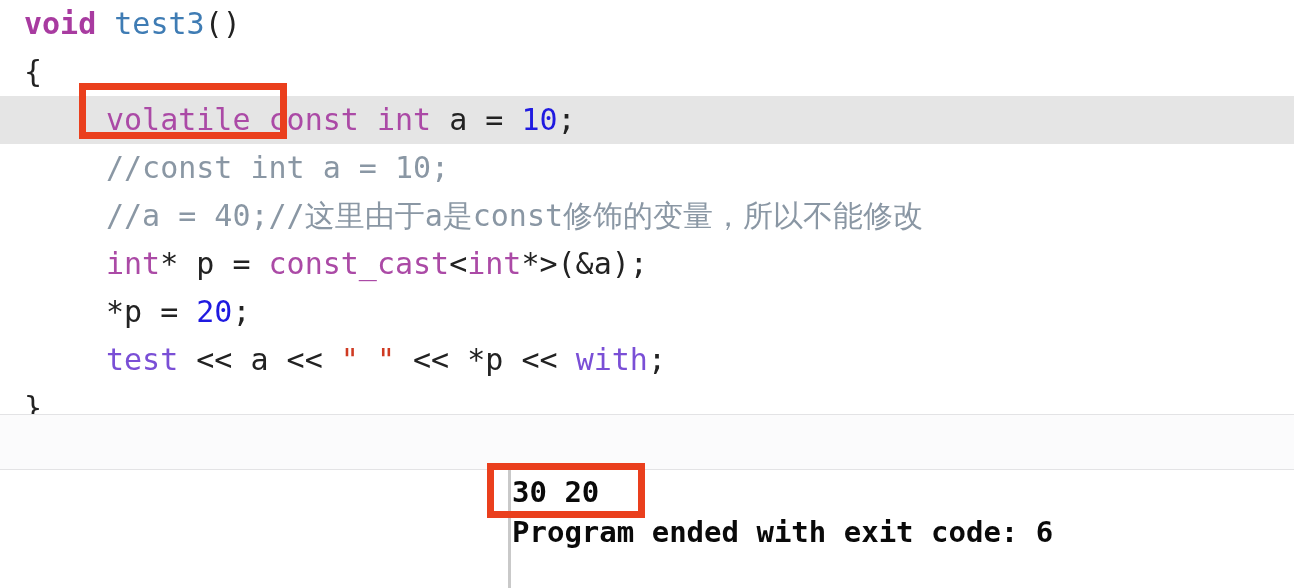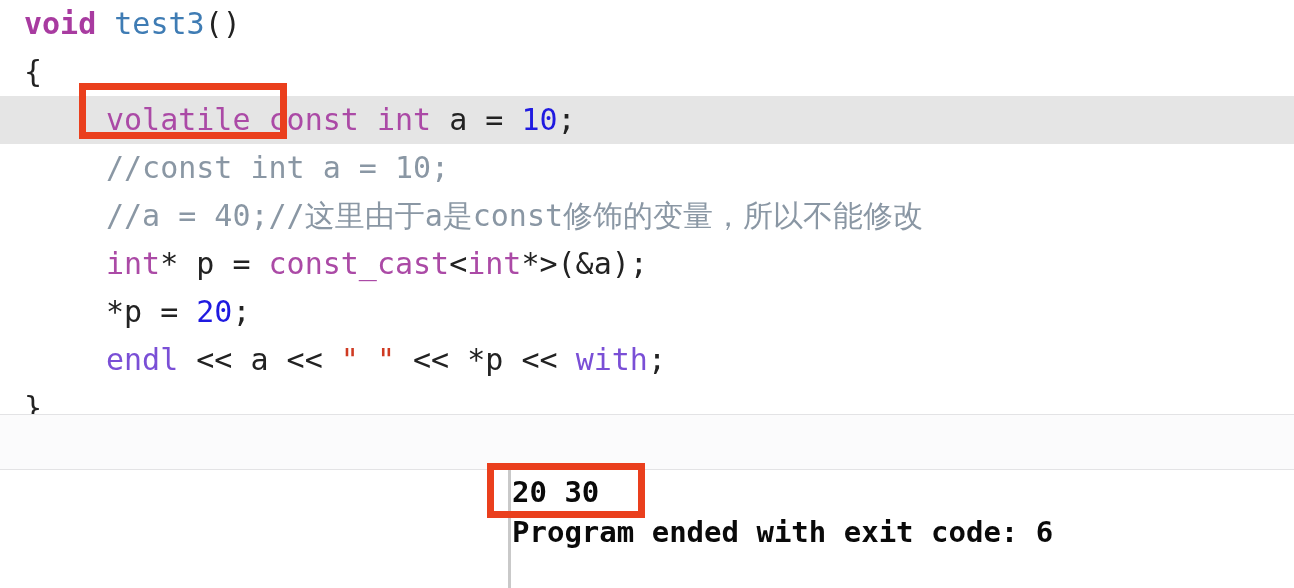--- a/index.html
+++ b/index.html
@@ -122,27 +122,27 @@
 
 <div id="editor">
   <div id="code-lines">
       <div class="code-line" style="top: 0px;"><span class="ind" style="width: 24px;"></span><span class="tok-kw">void</span><span class="tok-plain"> </span><span class="tok-fn">test3</span><span class="tok-plain">()</span></div>
       <div class="code-line" style="top: 48px;"><span class="ind" style="width: 24px;"></span><span class="tok-plain">{</span></div>
       <div class="code-line line-hl" style="top: 96px;"><span class="ind" style="width: 106px;"></span><span class="tok-type">volatile</span><span class="tok-plain"> </span><span class="tok-type">const</span><span class="tok-plain"> </span><span class="tok-type">int</span><span class="tok-plain"> a = </span><span class="tok-num">10</span><span class="tok-plain">;</span></div>
       <div class="code-line" style="top: 144px;"><span class="ind" style="width: 106px;"></span><span class="tok-comment">//const int a = 10;</span></div>
       <div class="code-line" style="top: 192px;"><span class="ind" style="width: 106px;"></span><span class="tok-comment">//a = 40;//这里由于a是const修饰的变量，所以不能修改</span></div>
       <div class="code-line" style="top: 240px;"><span class="ind" style="width: 106px;"></span><span class="tok-type">int</span><span class="tok-plain">* p = </span><span class="tok-type">const_cast</span><span class="tok-plain">&lt;</span><span class="tok-type">int</span><span class="tok-plain">*&gt;(&amp;a);</span></div>
       <div class="code-line" style="top: 288px;"><span class="ind" style="width: 106px;"></span><span class="tok-plain">*p = </span><span class="tok-num">20</span><span class="tok-plain">;</span></div>
-      <div class="code-line" style="top: 336px;"><span class="ind" style="width: 106px;"></span><span class="tok-stream">endl</span><span class="tok-plain"> &lt;&lt; a &lt;&lt; </span><span class="tok-str">" "</span><span class="tok-plain"> &lt;&lt; *p &lt;&lt; </span><span class="tok-stream">with</span><span class="tok-plain">;</span></div>
+      <div class="code-line" style="top: 336px;"><span class="ind" style="width: 106px;"></span><span class="tok-stream">test</span><span class="tok-plain"> &lt;&lt; a &lt;&lt; </span><span class="tok-str">" "</span><span class="tok-plain"> &lt;&lt; *p &lt;&lt; </span><span class="tok-stream">with</span><span class="tok-plain">;</span></div>
       <div class="code-line" style="top: 384px;"><span class="ind" style="width: 24px;"></span><span class="tok-plain">}</span></div>
     </div>
 </div>
 
 <div id="separator-band"></div>
 
 <div id="console">
   <div id="console-gutter-rule"></div>
-  <div class="console-line" id="console-line-0">20 30</div>
+  <div class="console-line" id="console-line-0">30 20</div>
   <div class="console-line" id="console-line-1">Program ended with exit code: 6</div>
 </div>
 
 <div class="annot-box" id="annot-volatile"></div>
 <div class="annot-box" id="annot-output"></div>
 
 </body></html>

